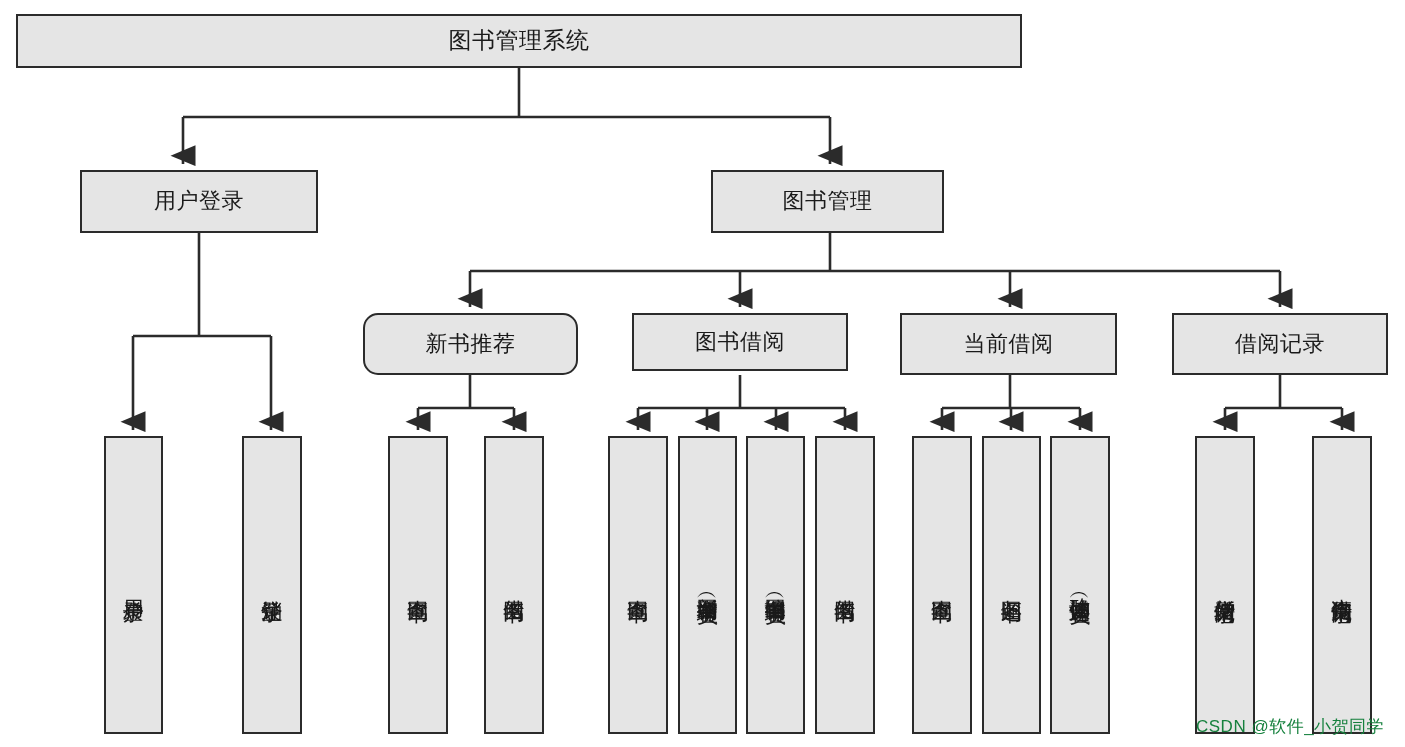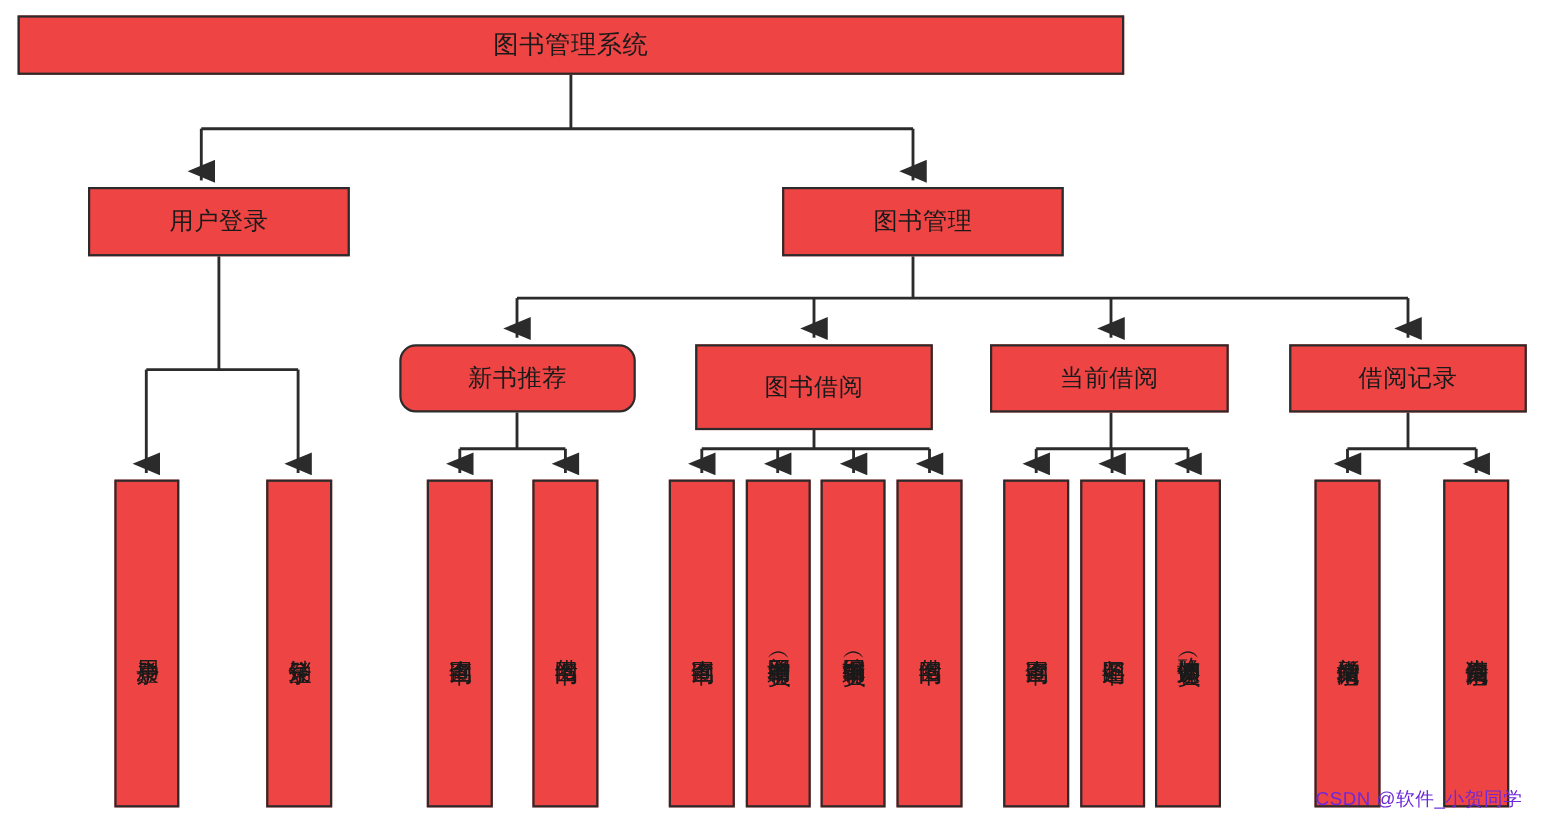--- a/index.html
+++ b/index.html
@@ -22,21 +22,21 @@
     left: 0;
     top: 0;
     width: 1405px;
     height: 747px;
     pointer-events: none;
   }
   .node {
     position: absolute;
     box-sizing: border-box;
     border: 2px solid #2b2b2b;
-    background: #ef4444;
+    background: #e5e5e5;
     display: flex;
     align-items: center;
     justify-content: center;
     color: #1a1a1a;
     text-align: center;
   }
   .node.h {
     font-size: 22px;
     line-height: 1.2;
     letter-spacing: 0.5px;
@@ -55,21 +55,21 @@
     justify-content: center;
   }
   .node.v .vtext {
     writing-mode: vertical-rl;
     text-orientation: upright;
     white-space: nowrap;
   }
   .watermark {
     position: absolute;
     font-size: 17px;
-    color: #6d28d9;
+    color: #15803d;
     white-space: nowrap;
     letter-spacing: 0.5px;
   }
 </style>
 </head>
 <body>
 
 <div id="canvas">
 
   <svg id="edges" viewBox="0 0 1405 747" xmlns="http://www.w3.org/2000/svg">
@@ -122,28 +122,28 @@
     </g>
   </svg>
 
   <div class="node h root" style="left:16px; top:14px; width:1006px; height:54px;">
     <span>图书管理系统</span>
   </div>
 
   <div class="node h" style="left:80px; top:170px; width:238px; height:63px;">
     <span>用户登录</span>
   </div>
-  <div class="node h" style="left:711px; top:170px; width:256px; height:63px;">
+  <div class="node h" style="left:711px; top:170px; width:233px; height:63px;">
     <span>图书管理</span>
   </div>
 
   <div class="node h" style="left:363px; top:313px; width:215px; height:62px;border-radius:15px;">
     <span>新书推荐</span>
   </div>
-  <div class="node h" style="left:632px; top:313px; width:216px; height:78px;">
+  <div class="node h" style="left:632px; top:313px; width:216px; height:58px;">
     <span>图书借阅</span>
   </div>
   <div class="node h" style="left:900px; top:313px; width:217px; height:62px;text-align:center;">
     <span>当前借阅</span>
   </div>
   <div class="node h" style="left:1172px; top:313px; width:216px; height:62px;">
     <span>借阅记录</span>
   </div>
 
   <div class="node v" style="left:104px; top:436px; width:59px; height:298px;">

